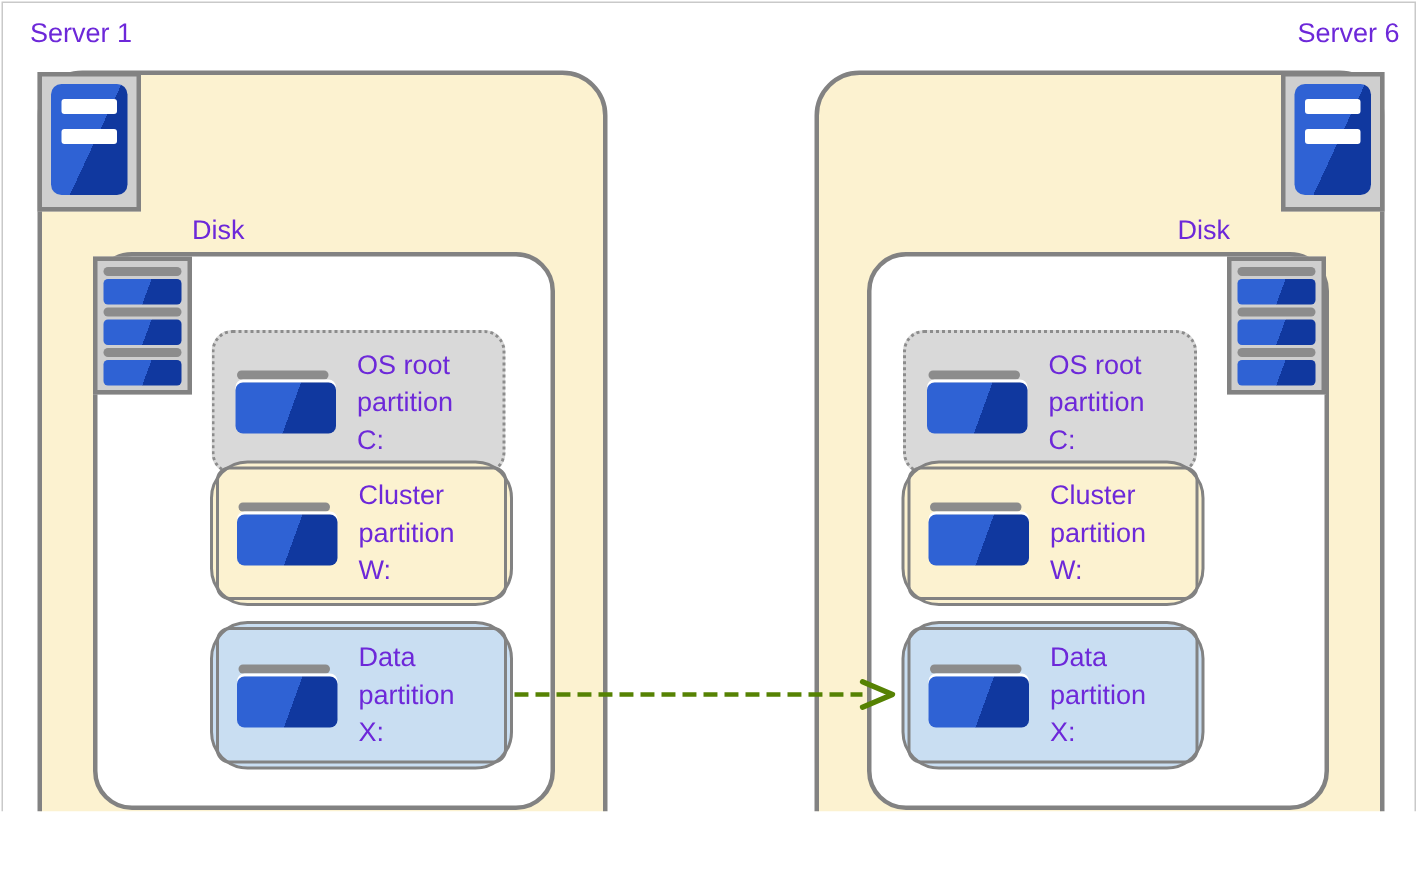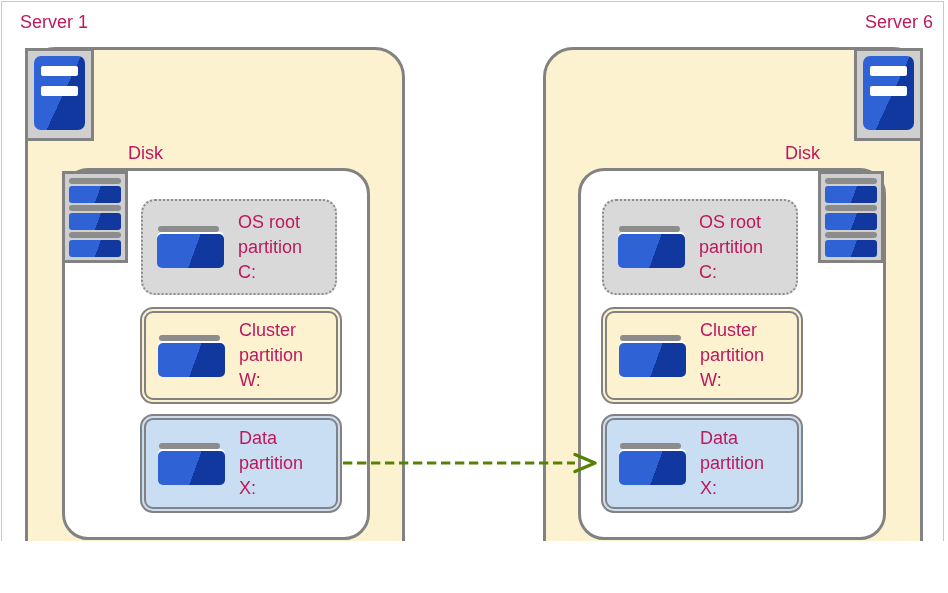--- a/index.html
+++ b/index.html
@@ -1,18 +1,18 @@
 <!DOCTYPE html>
 <html style="--cream: #FCF2D0; --grey_fill: #D9D9D9; --blue_fill: #C9DEF2; --border: #828282; --frame_border: #C9C9C9; --icon_bg: #CFCFCF; --bar_grey: #8C8C8C; --blue_light: #2F62D4; --blue_dark: #10389F; --arrow_green: #568203;"><head>
 <meta charset="utf-8">
 <style>
   html,body { margin:0; padding:0; background:#ffffff; }
   .canvas {
     position:relative; width:948px; height:541px; background:#fff;
-    font-family:"Liberation Sans", sans-serif; color:#be185d; overflow:hidden;
+    font-family:"Liberation Sans", sans-serif; color:#6d28d9; overflow:hidden;
   }
   .frame { position:absolute; left:1px; top:1px; width:941px; height:586px;
            border:1px solid var(--frame_border); pointer-events:none; }
 
   .server-label { position:absolute; top:12px; font-size:18px; white-space:nowrap; }
   #s1-label { left:20px; }
   #s2-label { right:15px; }
 
   .server-box { position:absolute; top:47px; width:380px; height:526px;
     background:var(--cream); border:3px solid var(--border); border-radius:30px;
@@ -36,24 +36,24 @@
 
   .stack-icon { position:absolute; top:171px; width:66px; height:92px;
     background:var(--icon_bg); border:3px solid var(--border); box-sizing:border-box;
     padding:4px 4px; display:flex; flex-direction:column; gap:2px; }
   #s1-stack-icon { left:62px; } #s2-stack-icon { left:818px; }
   .sb-grey { height:6px; border-radius:3px; background:var(--bar_grey); flex:none; }
   .sb-blue { height:17px; border-radius:3px; flex:none;
     background:linear-gradient(110deg, var(--blue_light) 55%, var(--blue_dark) 55%); }
 
   .partition { position:absolute; box-sizing:border-box; padding:2px;
-    border:2px solid var(--border); border-radius:13px; }
+    border:2px solid var(--border); border-radius:25px; }
   .partition .inner { height:100%; box-sizing:border-box; border:2px solid var(--border);
     border-radius:9px; display:flex; align-items:center; padding-left:12px; }
-  .partition.os { border:2px dotted #8c8c8c; border-radius:14px; background:var(--grey_fill); }
+  .partition.os { border:2px dotted #8c8c8c; border-radius:14px; background:var(--grey_fill);margin-top:21px; }
   .partition.os .inner { border:none; }
   .partition.cluster { background:var(--cream); }
   .partition.data { background:var(--blue_fill); }
 
   #s1-p-os      { left:141px; top:199px; width:196px; height:96px; }
   #s1-p-cluster { left:140px; top:307px; width:202px; height:97px; }
   #s1-p-data    { left:140px; top:414px; width:202px; height:99px; }
   #s2-p-os      { left:602px; top:199px; width:196px; height:96px; }
   #s2-p-cluster { left:601px; top:307px; width:202px; height:97px; }
   #s2-p-data    { left:601px; top:414px; width:202px; height:99px; }

